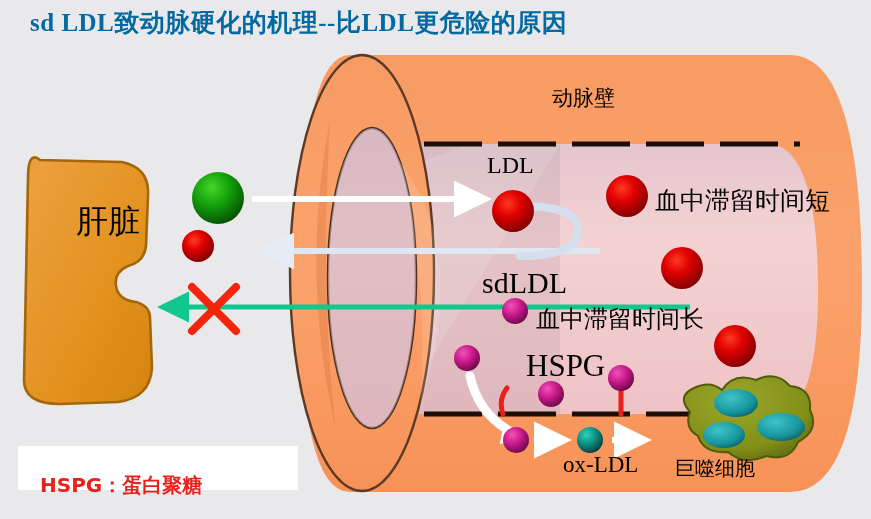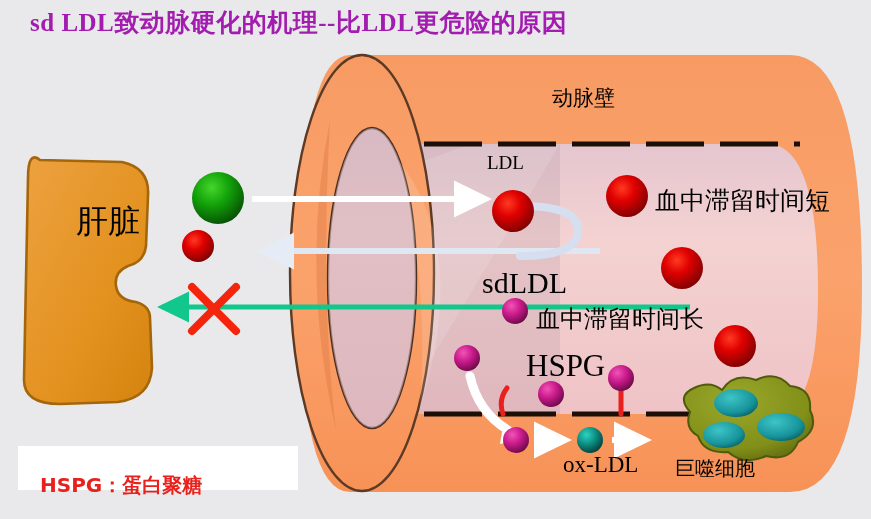--- a/index.html
+++ b/index.html
@@ -1,21 +1,21 @@
 <!DOCTYPE html>
 <html><head>
 <meta charset="utf-8">
 <style>
   html,body{margin:0;padding:0;background:#e9e9eb;}
   body{width:871px;height:519px;overflow:hidden;
        font-family:"Liberation Serif","DejaVu Serif",serif;}
   #stage{position:relative;width:871px;height:519px;background:#e9e9eb;}
 
   .title{position:absolute;left:30px;top:6px;font-size:25px;font-weight:bold;
-         color:#a21caf;letter-spacing:.5px;white-space:nowrap;}
+         color:#0369a1;letter-spacing:.5px;white-space:nowrap;}
 
   svg.scene{position:absolute;left:0;top:0;width:871px;height:519px;}
 
   .lbl{position:absolute;white-space:nowrap;color:#000;font-weight:normal;}
   .lbl.cn{font-family:"DejaVu Sans","Liberation Sans",sans-serif;}
   .lbl.en{font-family:"Liberation Serif","DejaVu Serif",serif;}
 
   .legend-box{position:absolute;left:18px;top:446px;width:280px;height:44px;
               background:#ffffff;display:flex;align-items:center;}
   .legend-text{color:#e8211c;font-size:20px;font-weight:bold;margin-left:22px;
@@ -168,21 +168,21 @@
       <ellipse cx="736" cy="403" rx="22" ry="14" fill="url(#gNuc)"></ellipse>
       <ellipse cx="781" cy="427" rx="24" ry="14" fill="url(#gNuc)"></ellipse>
       <ellipse cx="724" cy="435" rx="21" ry="13" fill="url(#gNuc)"></ellipse>
     </g>
   </svg>
 
   <div class="lbl cn" style="left:552px;top:84px;font-size:21px;">动脉壁</div>
 
   <div class="lbl cn" style="left:76px;top:200px;font-size:32px;">肝脏</div>
 
-  <div class="lbl en" style="left:487px;top:152px;font-size:19px;">LDL</div>
+  <div class="lbl en" style="left:487px;top:152px;font-size:24px;">LDL</div>
 
   <div class="lbl cn" style="left:655px;top:184px;font-size:25px;">血中滞留时间短</div>
 
   <div class="lbl en" style="left:482px;top:266px;font-size:30px;">sdLDL</div>
 
   <div class="lbl cn" style="left:536px;top:303px;font-size:24px;">血中滞留时间长</div>
 
   <div class="lbl en" style="left:487px;top:348px;font-size:31px;margin-left:39px;">HSPG</div>
 
   <div class="lbl en" style="left:563px;top:452px;font-size:23px;">ox-LDL</div>

